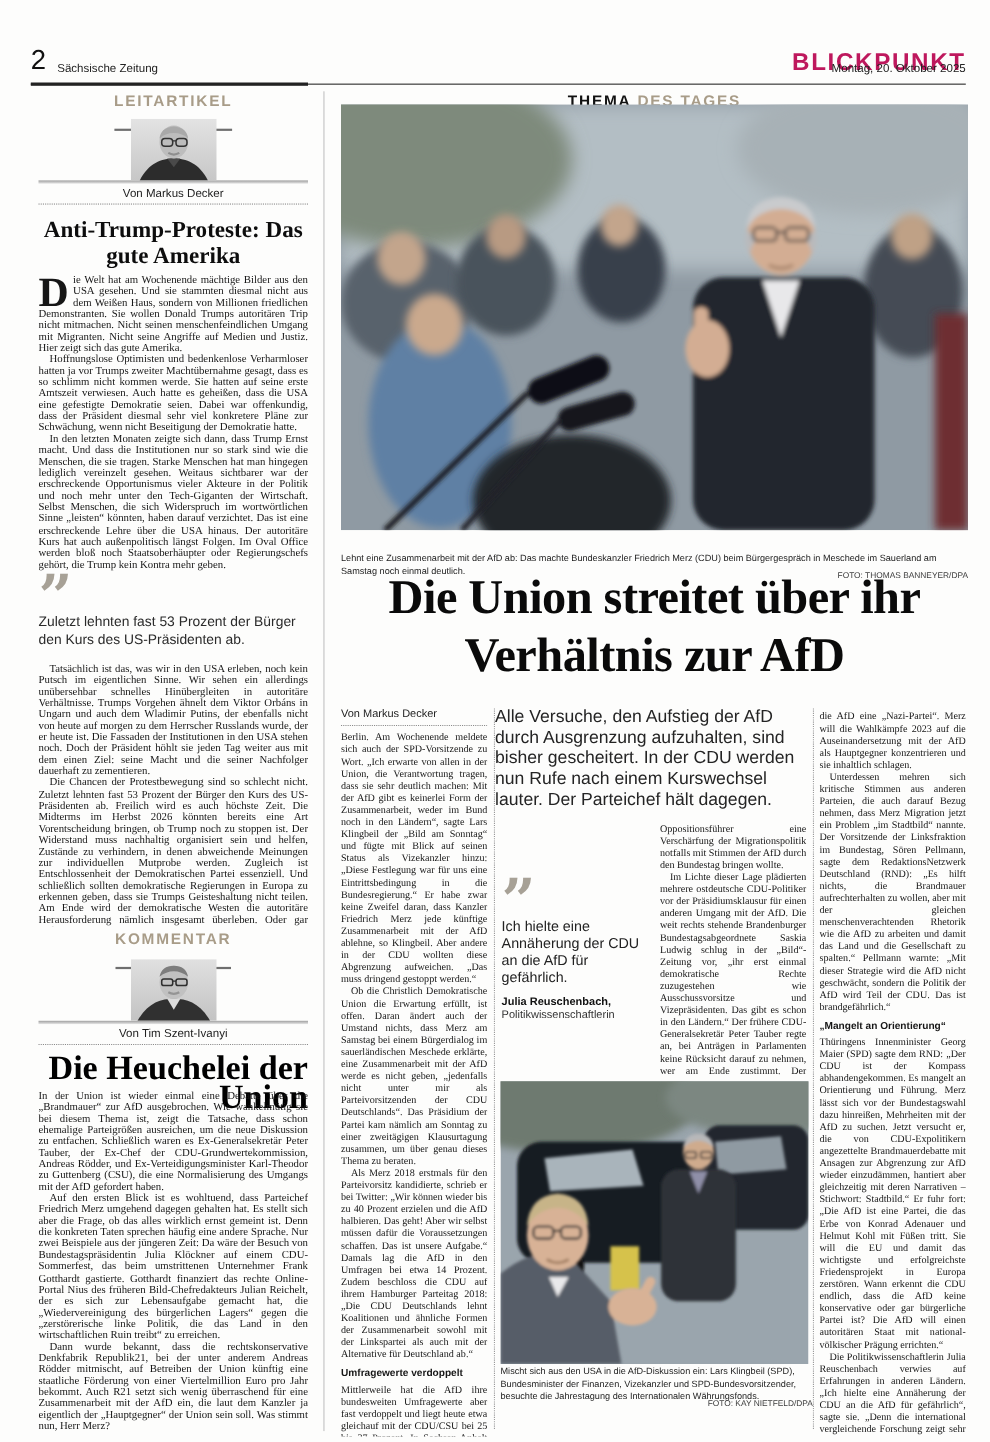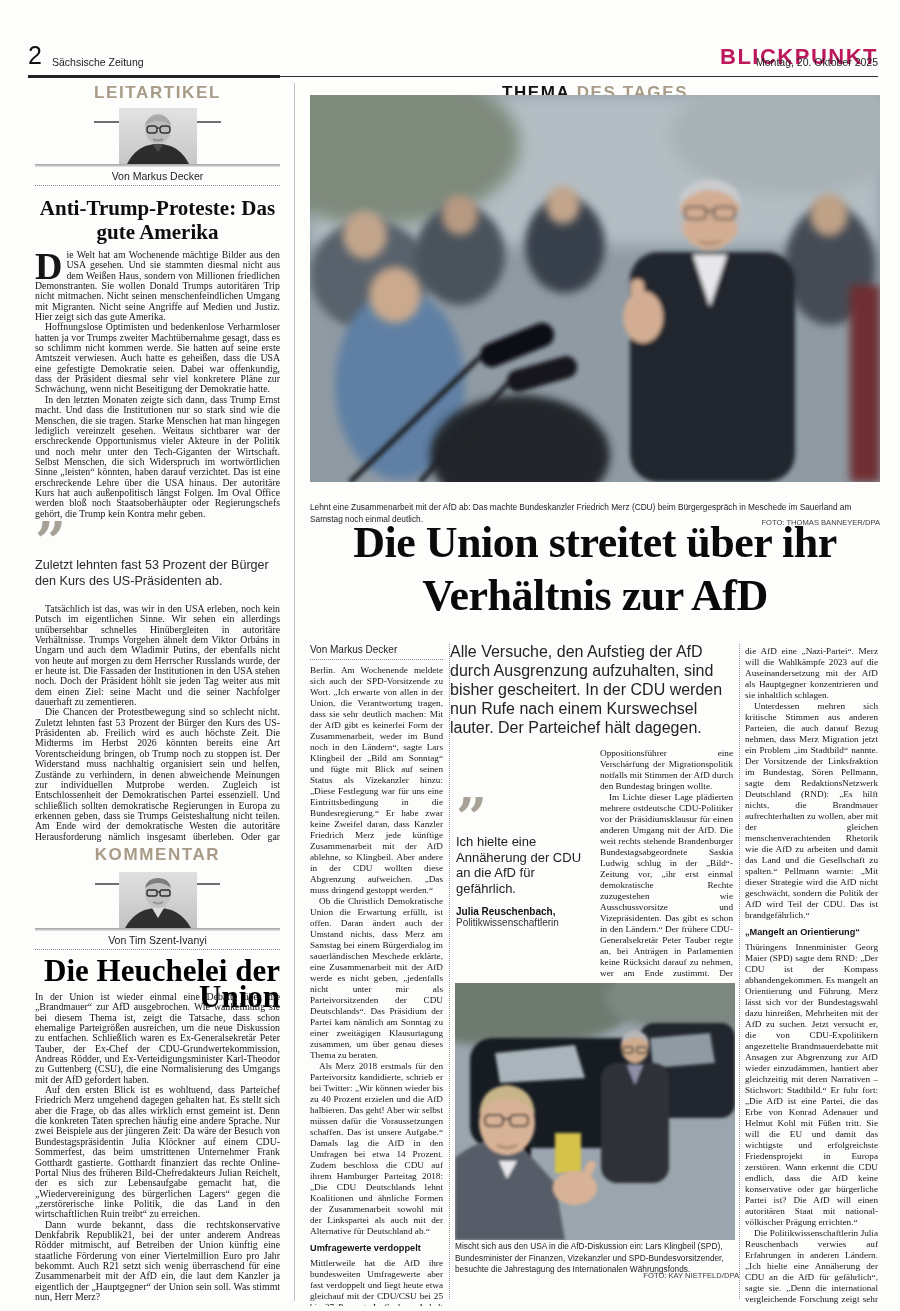--- a/index.html
+++ b/index.html
@@ -10,21 +10,21 @@
   
   .header{position:absolute;left:28px;right:22px;top:38px;height:38px;border-bottom:1px solid #2a2a2a;}
   .pagenum{position:absolute;left:0;bottom:6px;font-family:"Liberation Sans",sans-serif;font-size:25px;color:#111;}
   .masthead{position:absolute;left:24px;bottom:8px;font-family:"Liberation Sans",sans-serif;font-size:10.5px;color:#222;}
   .sectiontitle{position:absolute;left:0;right:0;bottom:6px;text-align:right;font-family:"Liberation Sans",sans-serif;
         font-size:22px;font-weight:600;letter-spacing:1.5px;color:#be185d;}
   .date{position:absolute;right:0;bottom:8px;font-family:"Liberation Sans",sans-serif;font-size:10.5px;color:#222;}
   .header-rule-left{position:absolute;left:28px;top:75px;width:252px;height:3px;background:#222;}
 
   
-  .label{font-family:"Liberation Sans",sans-serif;font-weight:bold;font-size:17px;letter-spacing:1.6px;
+  .label{font-family:"Liberation Sans",sans-serif;font-weight:bold;font-size:14px;letter-spacing:1.6px;
          color:#a89c88;display:inline-block;border-bottom:2px solid #6f6f6f;padding-bottom:18px;}
   .label .dark{color:#111;}
 
   
   .leftcol{position:absolute;left:35px;width:245px;}
   .center{text-align:center;}
   .divider-v{position:absolute;left:294px;top:83px;height:1218px;width:1px;background:#c2c2c2;}
 
   .portrait-wrap{width:78px;margin:0 auto;display:block;}
   .base-line{height:3px;background:linear-gradient(#9f9f9f,#e6e6e6);margin-top:0;}

